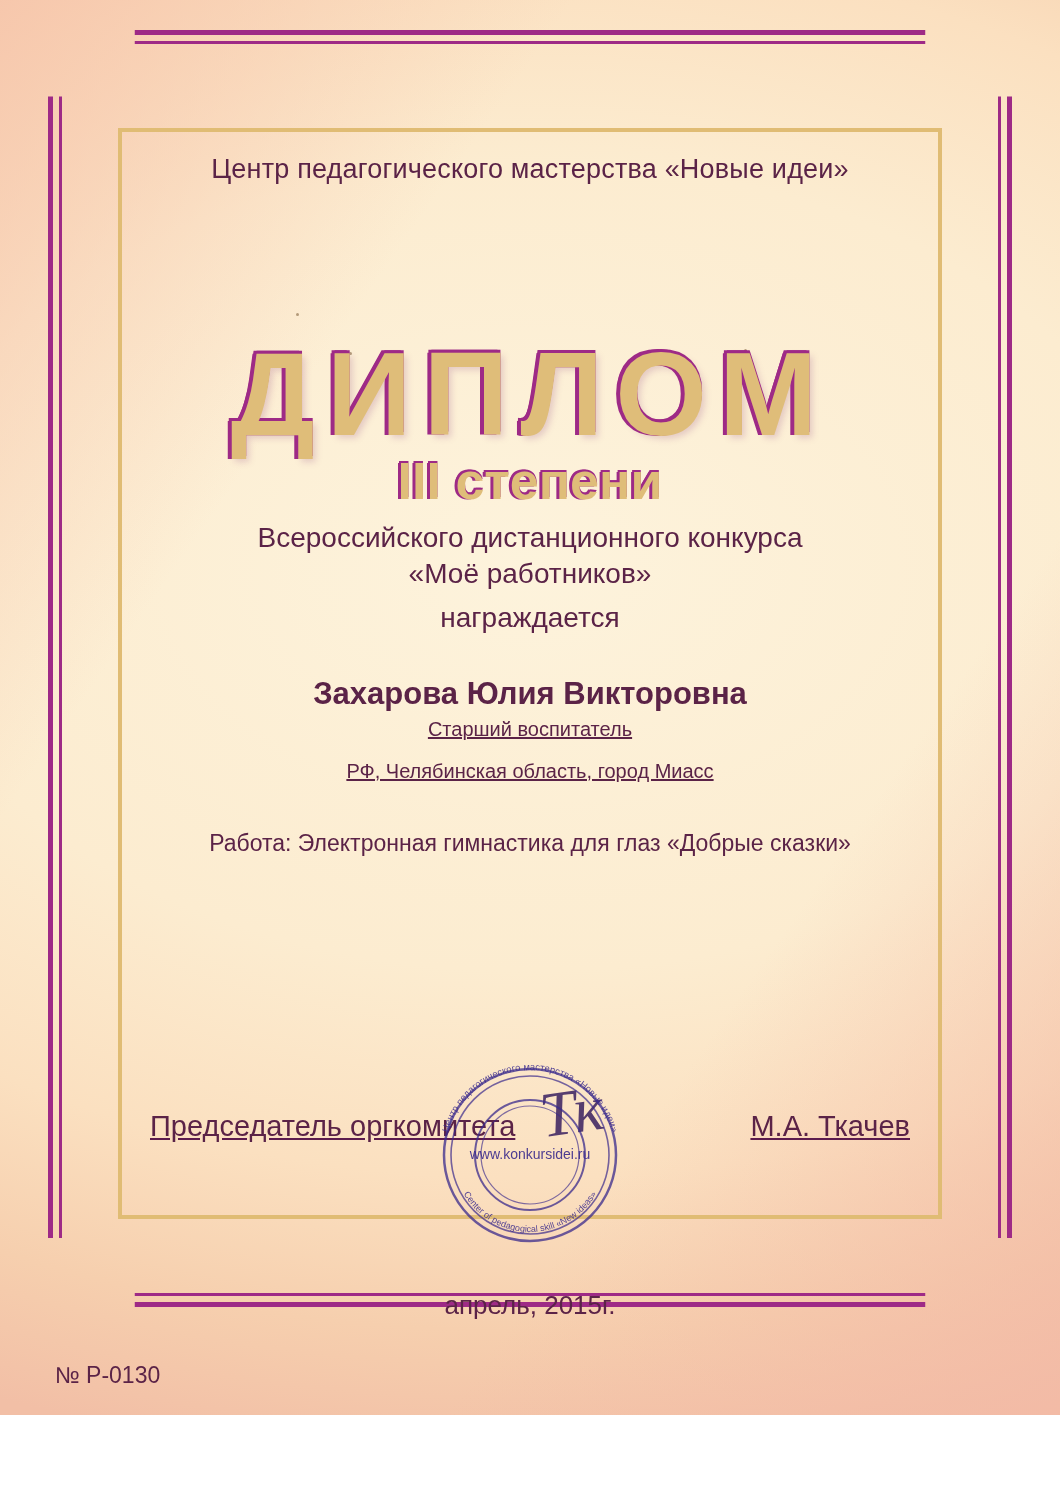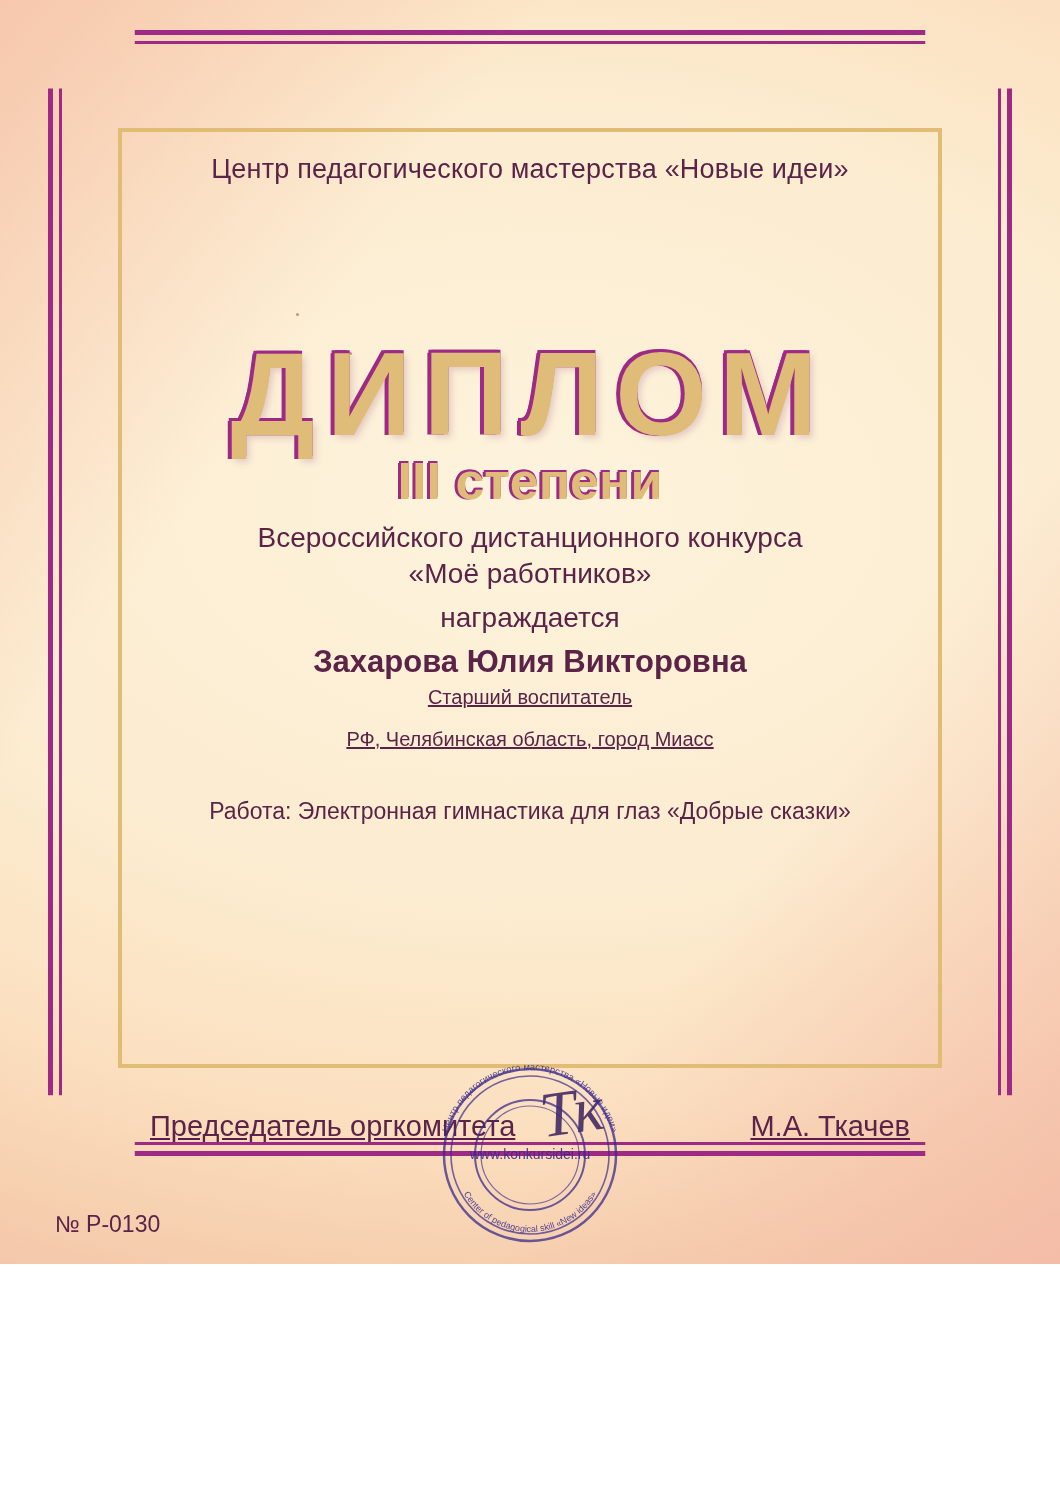--- a/index.html
+++ b/index.html
@@ -9,21 +9,21 @@
   body {
     width: 1060px;
     height: 1500px;
     font-family: "Liberation Sans", sans-serif;
     background: #ffffff;
   }
 
   .certificate {
     position: relative;
     width: 1060px;
-    height: 1264px;
+    height: 1415px;
     box-sizing: border-box;
     background:
       radial-gradient(ellipse 1400px 900px at 50% 40%, #fdf3dc 0%, #fcecd0 45%, #fbe0c0 68%, #f6cfae 85%, #f2bfa6 100%);
     overflow: hidden;
   }
 
   
   .edge-glow {
     position: absolute;
     inset: 0;
@@ -112,21 +112,21 @@
   }
 
   .subtitle {
     margin-top: 10px;
     font-size: 28px;
     line-height: 1.28;
     color: #5b2347;
   }
 
   .recipient {
-    margin-top: 8px;
+    margin-top: 40px;
     font-size: 31px;
     font-weight: bold;
     color: #5b2347;
   }
 
   .recipient-lines {
     margin-top: 4px;
     font-size: 20px;
     line-height: 1.3;
     color: #5b2347;

